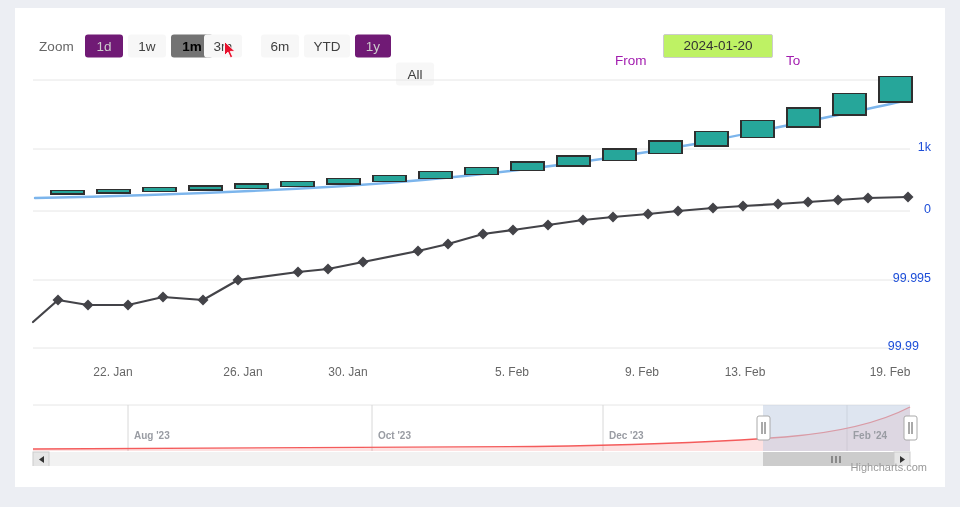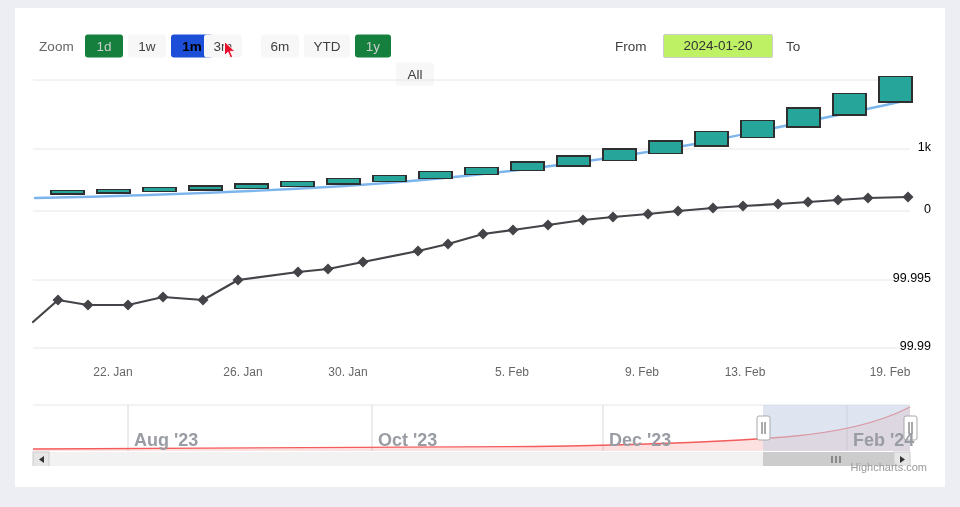--- a/index.html
+++ b/index.html
@@ -29,57 +29,57 @@
     top: 38px; transform: translateY(-50%);
     white-space: nowrap; letter-spacing: .1px;
   }
   .rs-btn {
     position: absolute; top: 38px; transform: translateY(-50%);
     height: 23px; border-radius: 3px;
     background: #f7f7f7; color: #404040;
     font-size: 13.5px; line-height: 23px; text-align: center;
     white-space: nowrap; cursor: pointer; user-select: none;
   }
-  .rs-btn.disabled { color: #cccccc; background: #15803d; cursor: default; }
-  .rs-btn.selected { background: #1d4ed8; color: #000000; font-weight: bold; }
+  .rs-btn.disabled { color: #cccccc; background: #701a75; cursor: default; }
+  .rs-btn.selected { background: #737373; color: #000000; font-weight: bold; }
 
   .rs-input {
     position: absolute; top: 38px; transform: translateY(-50%);
     height: 24px; background: #bef264;
     border: 1px solid #cccccc; border-radius: 2px;
     font-size: 13.5px; color: #333333;
     line-height: 22px; text-align: center; white-space: nowrap;
     cursor: text;
   }
   .rs-input-label {
-    position: absolute; top: 38px; transform: translateY(-50%);
-    font-size: 13.5px; color: #404040; white-space: nowrap;
+    position: absolute; top: 52px; transform: translateY(-50%);
+    font-size: 13.5px; color: #a21caf; white-space: nowrap;
   }
 
   
   #cursor { position: absolute; width: 13px; height: 18px; pointer-events: none; }
 
   
   #plot { position: absolute; left: 0; top: 54px; width: 930px; height: 326px; }
   #plotsvg { position: absolute; left: 0; top: 0; }
 
   .ylabel {
-    position: absolute; font-size: 12.5px; color: #000000;
+    position: absolute; font-size: 12.5px; color: #1d4ed8;
     white-space: nowrap; text-align: right;
   }
   .xlabel {
     position: absolute; font-size: 12px; color: #666666;
     white-space: nowrap; transform: translateX(-50%);
   }
 
   
   #navigator { position: absolute; left: 0; top: 386px; width: 930px; height: 72px; }
   #navsvg { position: absolute; left: 0; top: 0; }
   .nlabel {
-    position: absolute; font-size: 18px; color: #999ca3;
+    position: absolute; font-size: 10px; color: #999ca3;
     white-space: nowrap; font-weight: bold;
   }
   #credits {
     position: absolute; right: 18px; bottom: 14px;
     font-size: 11px; color: #999999; white-space: nowrap;
   }
 </style>
 </head>
 <body>
 
@@ -176,21 +176,21 @@
             <path d="M823,132.5 L828.5,138 L823,143.5 L817.5,138 Z"></path>
             <path d="M853,130.5 L858.5,136 L853,141.5 L847.5,136 Z"></path>
             <path d="M893,129.5 L898.5,135 L893,140.5 L887.5,135 Z"></path>
           </g>
         </g>
       </svg>
 
       <div class="ylabel" style="right:14px; top:78px;">1k</div>
       <div class="ylabel" style="right:14px; top:140px;">0</div>
       <div class="ylabel" style="right:14px; top:209px;">99.995</div>
-      <div class="ylabel" style="right:14px; top:277px;">99.99</div>
+      <div class="ylabel" style="right:26px; top:277px;">99.99</div>
 
       <div class="xlabel" style="left:98px;  top:303px;">22. Jan</div>
       <div class="xlabel" style="left:228px; top:303px;">26. Jan</div>
       <div class="xlabel" style="left:333px; top:303px;">30. Jan</div>
       <div class="xlabel" style="left:497px; top:303px;">5. Feb</div>
       <div class="xlabel" style="left:627px; top:303px;">9. Feb</div>
       <div class="xlabel" style="left:730px; top:303px;">13. Feb</div>
       <div class="xlabel" style="left:875px; top:303px;">19. Feb</div>
     </div>
 

